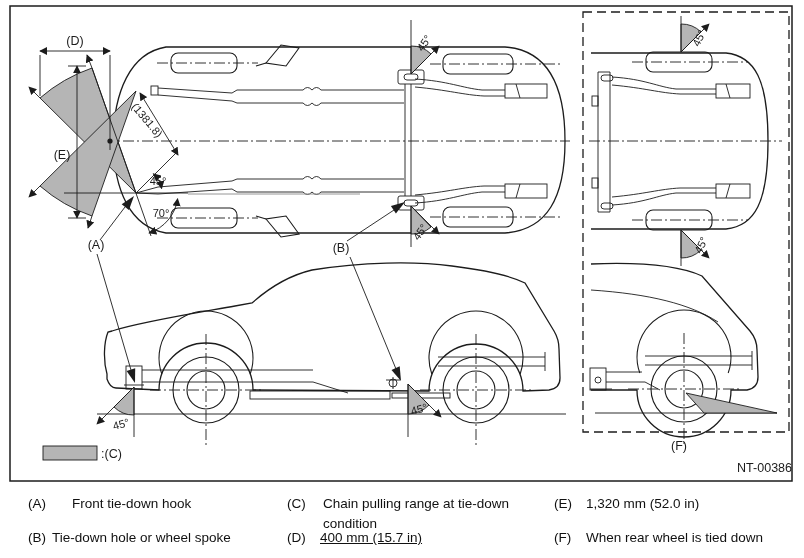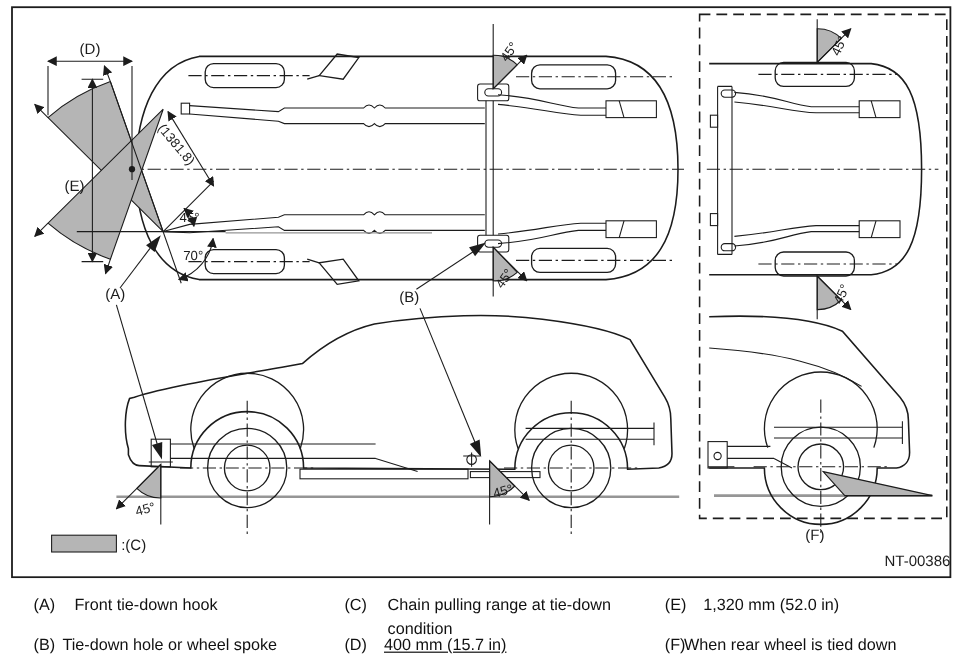--- a/index.html
+++ b/index.html
@@ -239,37 +239,37 @@
   <g>
     <rect x="43" y="446" width="54" height="14" class="gy"></rect>
     <text class="lbl" x="101" y="458">:(C)</text>
     <text class="code" x="792" y="472" text-anchor="end">NT-00386</text>
   </g>
 </svg>
 
 <div>
   <div class="legend-item" style="left:28px;top:494px;width:250px;">
     <span class="legend-key">(A)</span>
-    <span class="legend-text" style="margin-left:34px;">Front tie-down hook</span>
+    <span class="legend-text" style="margin-left:44px;">Front tie-down hook</span>
   </div>
   <div class="legend-item" style="left:28px;top:528px;width:250px;">
     <span class="legend-key">(B)</span>
     <span class="legend-text" style="margin-left:24px;">Tie-down hole or wheel spoke</span>
   </div>
   <div class="legend-item" style="left:287px;top:494px;width:248px;">
     <span class="legend-key">(C)</span>
     <span class="legend-text" style="margin-left:36px;width:200px;">Chain pulling range at tie-down condition</span>
   </div>
   <div class="legend-item" style="left:287px;top:528px;width:248px;">
     <span class="legend-key">(D)</span>
     <span class="legend-text" style="margin-left:33px;text-decoration:underline;">400 mm (15.7 in)</span>
   </div>
   <div class="legend-item" style="left:554px;top:494px;width:240px;">
     <span class="legend-key">(E)</span>
     <span class="legend-text" style="margin-left:32px;">1,320 mm (52.0 in)</span>
   </div>
   <div class="legend-item" style="left:554px;top:528px;width:240px;">
     <span class="legend-key">(F)</span>
-    <span class="legend-text" style="margin-left:16px;">When rear wheel is tied down</span>
+    <span class="legend-text" style="margin-left:32px;">When rear wheel is tied down</span>
   </div>
 </div>
 
 </div>
 
 </body></html>

